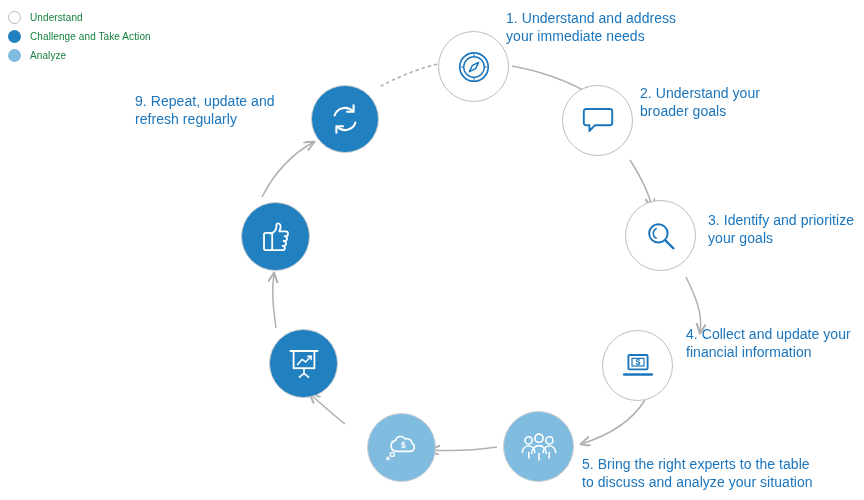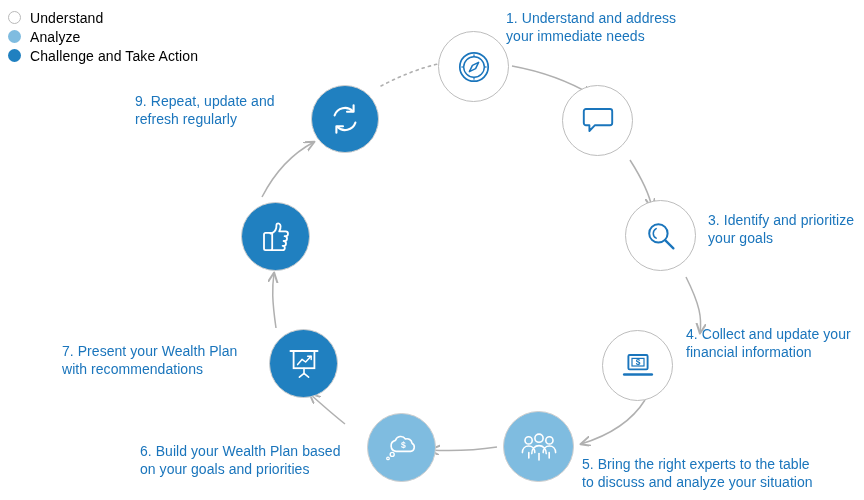--- a/index.html
+++ b/index.html
@@ -14,21 +14,21 @@
   .legend{position:absolute;left:8px;top:8px;}
   .legend-row{display:flex;align-items:center;height:19px;}
   .legend-dot{
     width:13px;height:13px;border-radius:50%;
     box-sizing:border-box;margin-right:9px;flex:0 0 auto;
   }
   .legend-dot.understand{background:#ffffff;border:1.4px solid #b9b9b9;}
   .legend-dot.analyze{background:#7fbce0;}
   .legend-dot.challenge{background:#2080c0;}
   .legend-label{
-    font-size:14px;color:#000000;white-space:nowrap;letter-spacing:.1px;
+    font-size:10px;color:#15803d;white-space:nowrap;letter-spacing:.1px;
   }
 
   
   .node{
     position:absolute;border-radius:50%;box-sizing:border-box;
     display:flex;align-items:center;justify-content:center;
   }
   .node.white{background:#ffffff;border:1.6px solid #bdbdbd;}
   .node.light{background:#7fbce0;border:1.6px solid #cfcfcf;}
   .node.dark{background:#2080c0;border:1.6px solid #cfcfcf;}
@@ -65,26 +65,26 @@
     </g>
     <path d="M381,86 C400,76 420,68 438,64" fill="none" stroke="#b0b0b0" stroke-width="1.6" stroke-linecap="round" stroke-dasharray="2.2 4.2"></path>
   </svg>
 
   <div class="legend">
     <div class="legend-row">
       <span class="legend-dot understand"></span>
       <span class="legend-label">Understand</span>
     </div>
     <div class="legend-row">
+      <span class="legend-dot challenge"></span>
+      <span class="legend-label">Challenge and Take Action</span>
+    </div>
+    <div class="legend-row">
       <span class="legend-dot analyze"></span>
       <span class="legend-label">Analyze</span>
-    </div>
-    <div class="legend-row">
-      <span class="legend-dot challenge"></span>
-      <span class="legend-label">Challenge and Take Action</span>
     </div>
   </div>
 
   <div class="node white" style="left:438px;top:31px;width:71px;height:71px;">
     <svg width="34" height="34" viewBox="0 0 34 34">
       <circle cx="17" cy="17" r="14.2" fill="none" stroke="#1a75bc" stroke-width="1.7"></circle>
       <circle cx="17" cy="17" r="10.3" fill="none" stroke="#1a75bc" stroke-width="1.4"></circle>
       <path d="M21.6,12.4 L18.6,18.6 L12.4,21.6 L15.4,15.4 Z" fill="none" stroke="#1a75bc" stroke-width="1.5" stroke-linejoin="round"></path>
       <g fill="#1a75bc">
         <rect x="16.4" y="4.4" width="1.2" height="2.2"></rect>
@@ -95,20 +95,22 @@
     </svg>
   </div>
   <div class="caption left" style="left:506px;top:10px;width:200px;">1. Understand and address
 your immediate needs</div>
 
   <div class="node white" style="left:562px;top:85px;width:71px;height:71px;">
     <svg width="32" height="30" viewBox="0 0 32 30">
       <path d="M4,3 H28 a2.2,2.2 0 0 1 2.2,2.2 V17 a2.2,2.2 0 0 1 -2.2,2.2 H13 L7.4,25 V19.2 H4 A2.2,2.2 0 0 1 1.8,17 V5.2 A2.2,2.2 0 0 1 4,3 Z" fill="none" stroke="#1a75bc" stroke-width="1.9" stroke-linejoin="round"></path>
     </svg>
   </div>
+  <div class="caption left" style="left:640px;top:85px;width:190px;">2. Understand your
+broader goals</div>
 
   <div class="node white" style="left:625px;top:200px;width:71px;height:71px;">
     <svg width="32" height="32" viewBox="0 0 32 32">
       <circle cx="13.4" cy="13.4" r="9.2" fill="none" stroke="#1a75bc" stroke-width="2"></circle>
       <path d="M11.2,8.6 a5.4,5.4 0 0 0 0,9.6" fill="none" stroke="#1a75bc" stroke-width="1.5" stroke-linecap="round"></path>
       <line x1="20.1" y1="20.1" x2="28.4" y2="28.4" stroke="#1a75bc" stroke-width="2.3" stroke-linecap="round"></line>
     </svg>
   </div>
   <div class="caption left" style="left:708px;top:212px;width:160px;">3. Identify and prioritize
 your goals</div>
@@ -143,35 +145,31 @@
 to discuss and analyze your situation</div>
 
   <div class="node light" style="left:367px;top:413px;width:69px;height:69px;">
     <svg width="38" height="30" viewBox="0 0 38 30">
       <path d="M12.4,7.4 a5.6,5.6 0 0 1 10,-1.4 a5,5 0 0 1 6.6,4.2 a4.4,4.4 0 0 1 -1.4,8.2 H13 a5.6,5.6 0 0 1 -0.6,-11 Z" fill="none" stroke="#ffffff" stroke-width="1.6" stroke-linejoin="round"></path>
       <text x="20.4" y="14.6" text-anchor="middle" font-family="'Liberation Sans',sans-serif" font-size="8.6" font-weight="bold" fill="#ffffff">$</text>
       <circle cx="9.2" cy="21.4" r="2" fill="none" stroke="#ffffff" stroke-width="1.4"></circle>
       <circle cx="5" cy="25.4" r="1.3" fill="none" stroke="#ffffff" stroke-width="1.2"></circle>
     </svg>
   </div>
-  <div class="caption right" style="left:140px;top:443px;width:218px;">6. Build your Wealth Plan based
-on your goals and priorities</div>
 
   <div class="node dark" style="left:269px;top:329px;width:69px;height:69px;">
     <svg width="34" height="34" viewBox="0 0 34 34">
       <line x1="3.4" y1="4" x2="30.6" y2="4" stroke="#ffffff" stroke-width="1.8" stroke-linecap="round"></line>
       <rect x="6.6" y="4" width="20.8" height="17.2" fill="none" stroke="#ffffff" stroke-width="1.8"></rect>
       <polyline points="10.6,17.6 15,12.4 18.6,15 24,9.2" fill="none" stroke="#ffffff" stroke-width="1.5" stroke-linecap="round" stroke-linejoin="round"></polyline>
       <polyline points="20.6,9.2 24.2,9.2 24.2,12.6" fill="none" stroke="#ffffff" stroke-width="1.4" stroke-linecap="round" stroke-linejoin="round"></polyline>
       <line x1="17" y1="21.2" x2="17" y2="27" stroke="#ffffff" stroke-width="1.6" stroke-linecap="round"></line>
       <path d="M12.4,30.2 L17,26.4 L21.6,30.2" fill="none" stroke="#ffffff" stroke-width="1.6" stroke-linecap="round" stroke-linejoin="round"></path>
     </svg>
   </div>
-  <div class="caption right" style="left:62px;top:343px;width:196px;">7. Present your Wealth Plan
-with recommendations</div>
 
   <div class="node dark" style="left:241px;top:202px;width:69px;height:69px;">
     <svg width="34" height="32" viewBox="0 0 34 32">
       <path d="M11.4,12.6 c2.6,-0.6 5.2,-3 5.8,-5.6 c0.4,-1.8 -0.2,-3.4 0.8,-4.2 c1.4,-1 3.4,0.2 3.6,2.2
                c0.2,2 -0.6,3.8 -1.4,5.4 h6.4 a2.4,2.4 0 0 1 0,4.8 h-1 a2.4,2.4 0 0 1 0,4.8 h-1
                a2.4,2.4 0 0 1 0,4.8 h-1 a2.2,2.2 0 0 1 0,4.4 H12.6" fill="none" stroke="#ffffff" stroke-width="1.8" stroke-linejoin="round" stroke-linecap="round"></path>
       <path d="M11.6,11.8 H6.6 a1.6,1.6 0 0 0 -1.6,1.6 v14.2 a1.6,1.6 0 0 0 1.6,1.6 h5 a1.6,1.6 0 0 0 1.6,-1.6
                V13.4 a1.6,1.6 0 0 0 -1.6,-1.6 Z" fill="none" stroke="#ffffff" stroke-width="1.8" stroke-linejoin="round"></path>
     </svg>
   </div>

